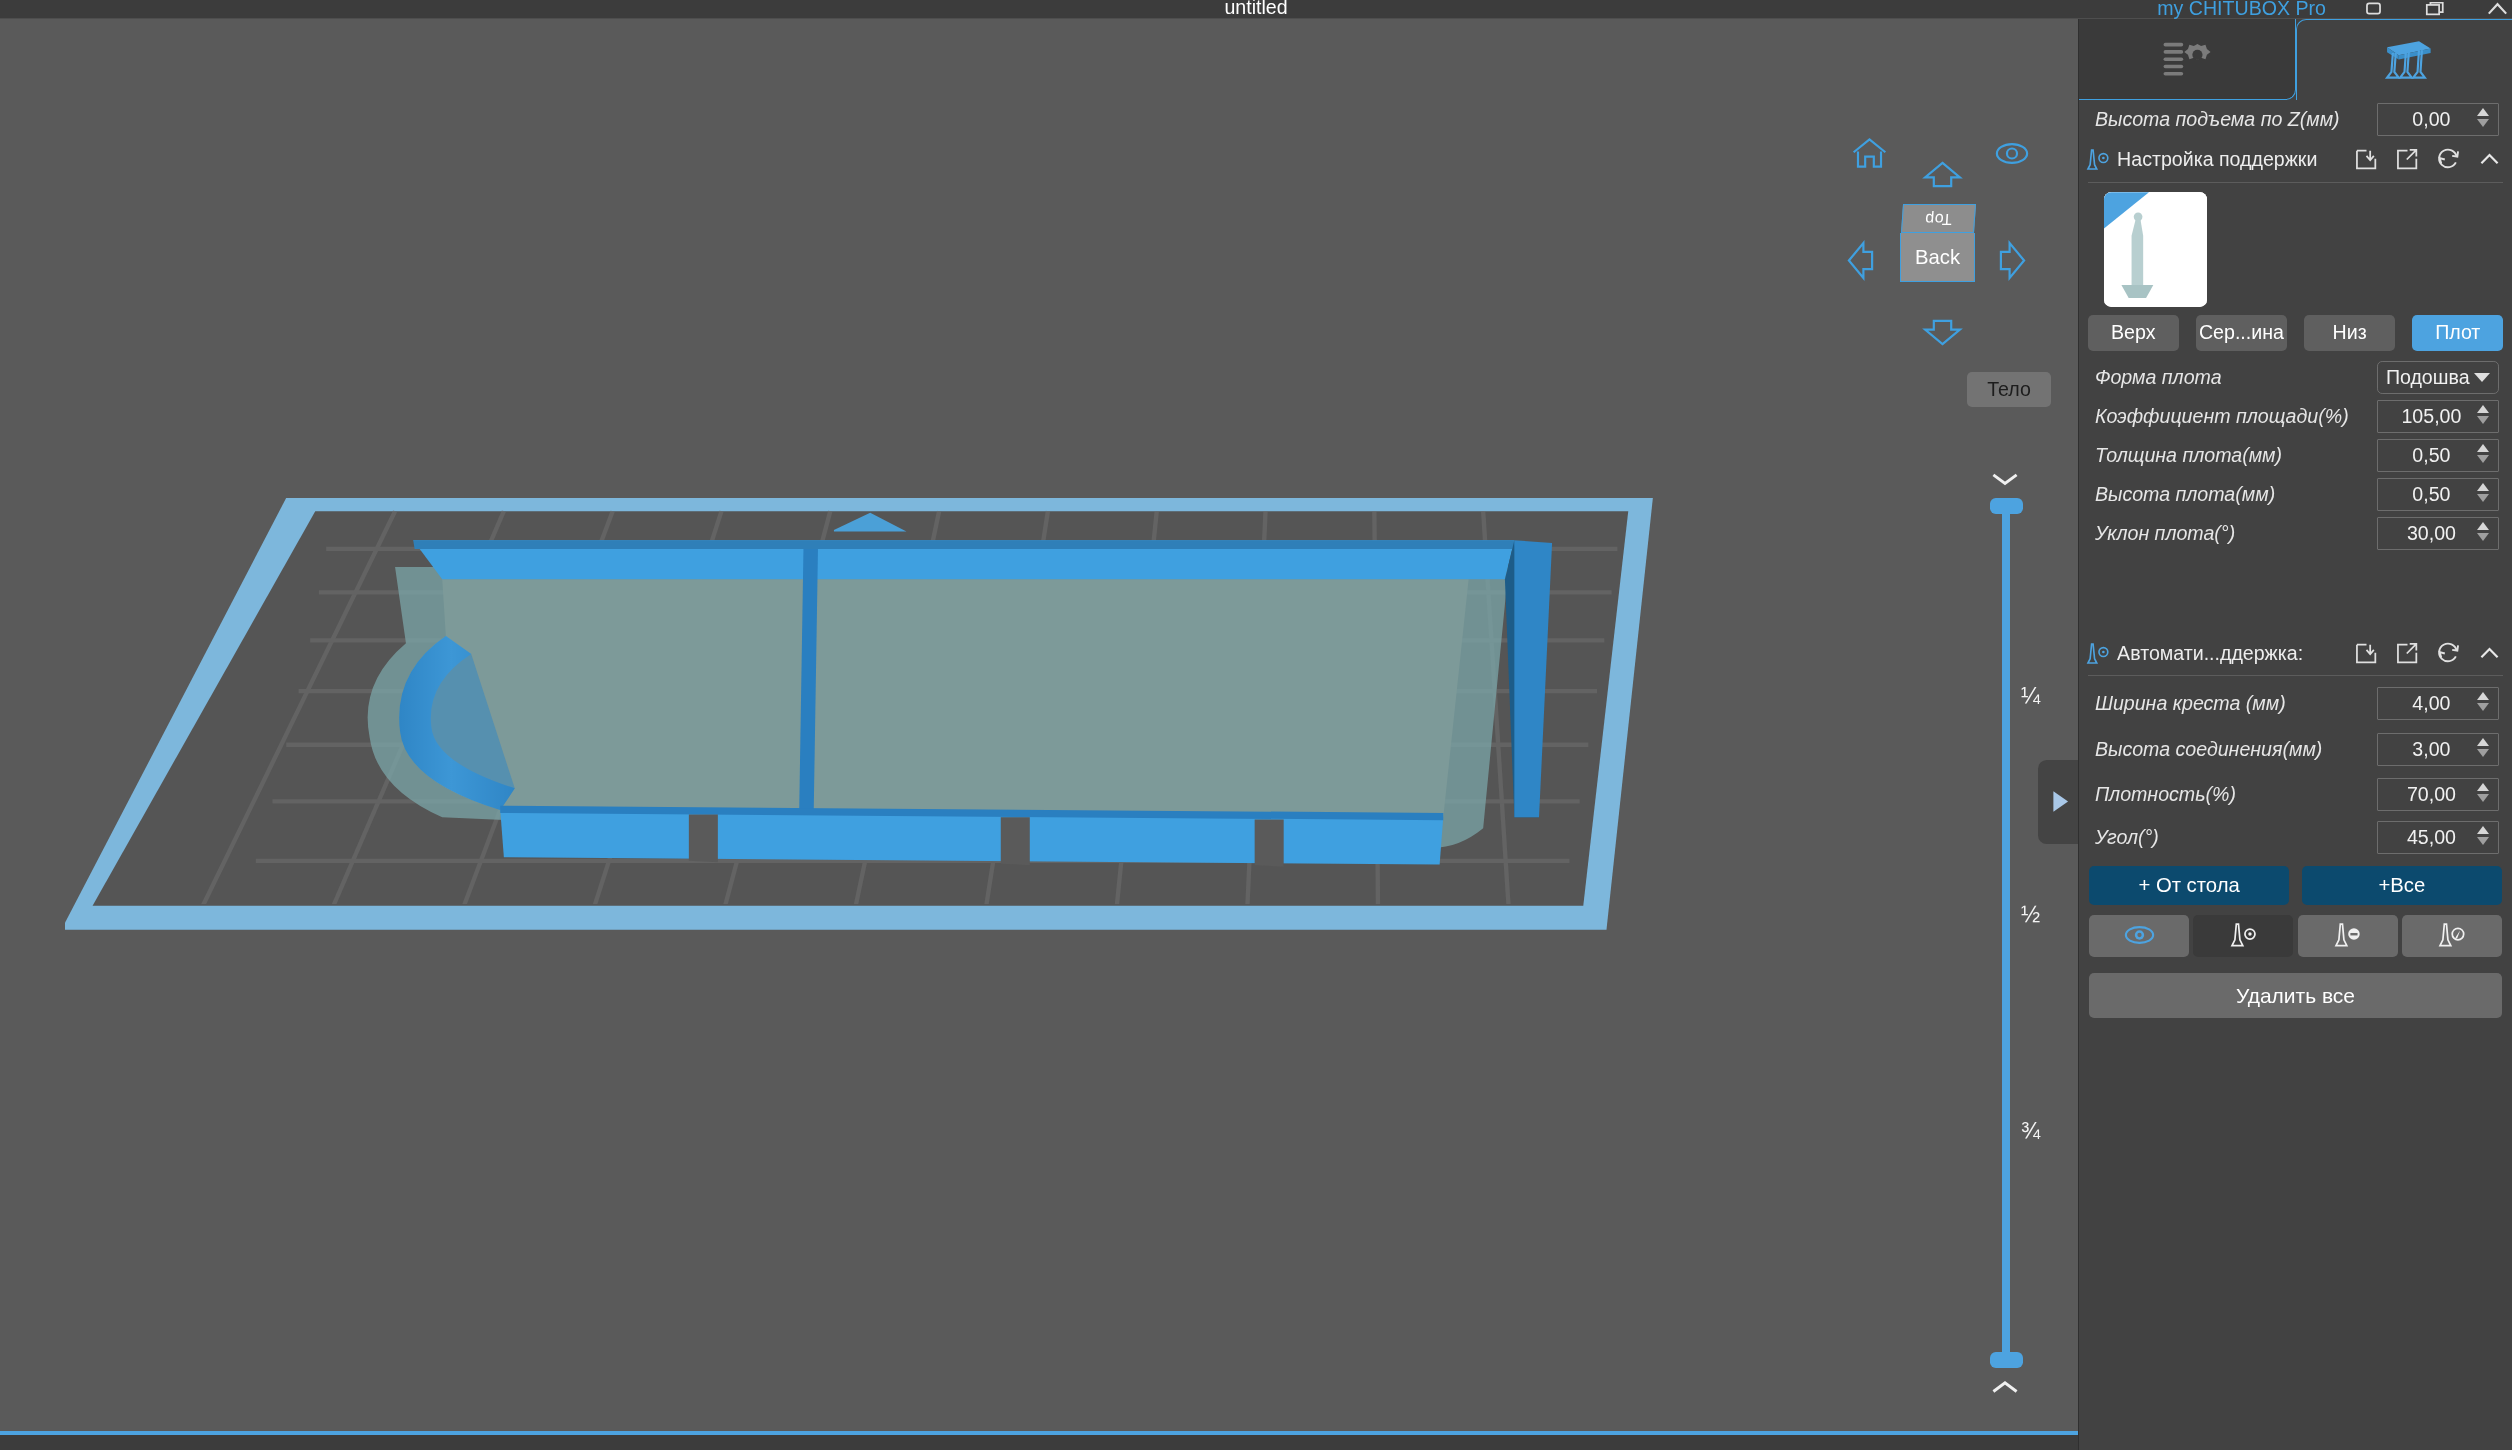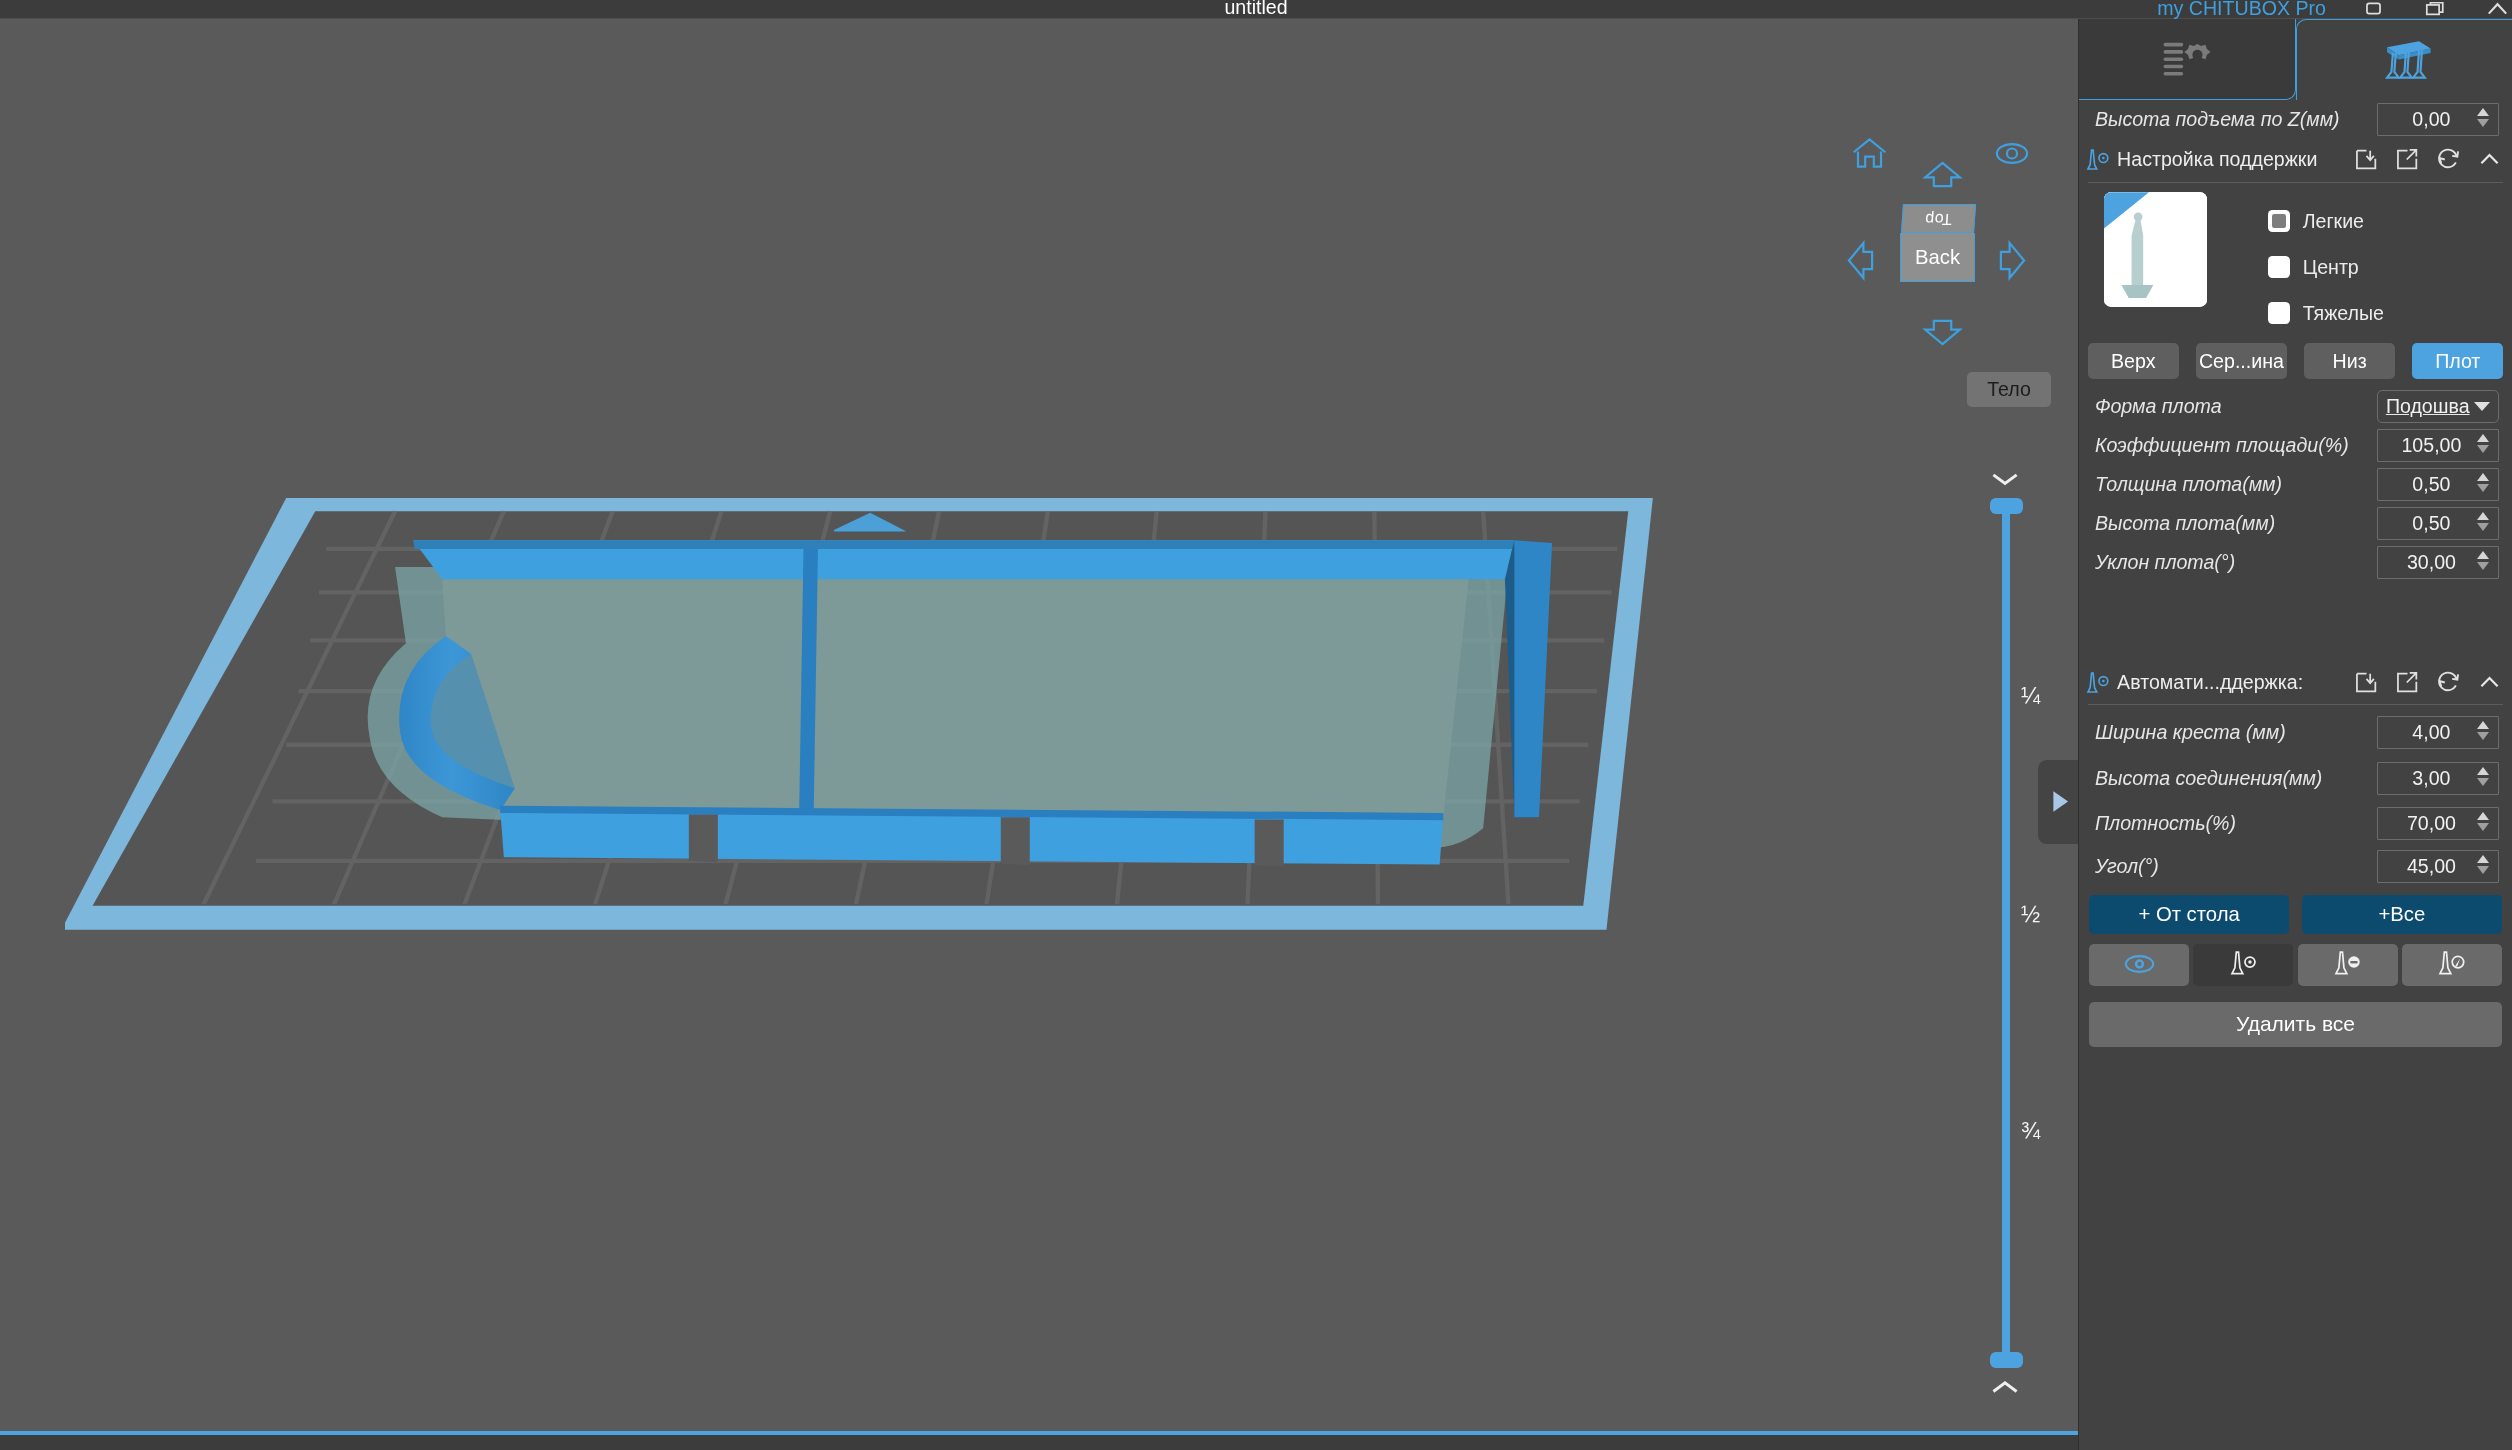--- a/index.html
+++ b/index.html
@@ -152,21 +152,21 @@
   .seg{ display:flex; gap:17px; padding:2.9px 5.8px 7.3px 5.8px; }
   .seg .sgbtn{
     flex:1; height:36px; border-radius:5.1px; background:#5f5f5f; color:#fff;
     font-size:19.6px; display:flex; align-items:center; justify-content:center; cursor:pointer;
   }
   .seg .sgbtn.on{ background:#4da3e0; }
   
   .dd{
     margin-left:auto; margin-right:10.2px; width:122px; height:33px;
     border:0.7px solid #6d6d6d; border-radius:5.1px; background:#424242;
-    display:flex; align-items:center; justify-content:center; cursor:pointer; gap:4.4px;text-decoration:underline;
+    display:flex; align-items:center; justify-content:center; cursor:pointer; gap:4.4px;
   }
   .dd .ddval{ font-size:19.6px; color:#f1f1f1; }
   .dd .ddarr{ width:0;height:0;border-left:8px solid transparent;border-right:8px solid transparent;border-top:9.4px solid #e0e0e0; }
   
   .actions{ display:flex; gap:13px; padding:7.3px 7.3px 0 7.3px; }
   .actions .abtn{
     flex:1; height:39px; background:#0c4a6e; border-radius:5.1px; color:#fff;
     font-size:20.3px; display:flex; align-items:center; justify-content:center; cursor:pointer;
   }
   .iconbar{ display:flex; gap:4.4px; padding:10.2px 7.3px 0 7.3px; }
@@ -440,36 +440,20 @@
     <div class="prev-wrap">
       <div id="support-preview">
         <svg width="103" height="115" viewBox="0 0 142 158">
           <rect width="142" height="158" fill="#ffffff"></rect>
           <polygon points="0,0 62,0 0,50" fill="#4da3e0"></polygon>
           <circle cx="47" cy="34" r="6" fill="#b8cfd0"></circle>
           <path d="M44 36 L38 60 V128 H54 V60 L50 36 Z" fill="#b8cfd0"></path>
           <polygon points="24,128 68,128 58,146 34,146" fill="#a8c3c4"></polygon>
         </svg>
       </div>
-      <div class="cb-col">
-        <div class="cb-row">
-          <span class="cb-box">
-              <span class="fill"></span>
-            </span>
-          <span class="cb-lbl">Легкие</span>
-        </div>
-        <div class="cb-row">
-          <span class="cb-box"></span>
-          <span class="cb-lbl">Центр</span>
-        </div>
-        <div class="cb-row">
-          <span class="cb-box"></span>
-          <span class="cb-lbl">Тяжелые</span>
-        </div>
-      </div>
     </div>
 
     <div class="seg">
       <div class="sgbtn">Верх</div>
       <div class="sgbtn">Сер...ина</div>
       <div class="sgbtn">Низ</div>
       <div class="sgbtn on">Плот</div>
     </div>
 
     <div class="row">

